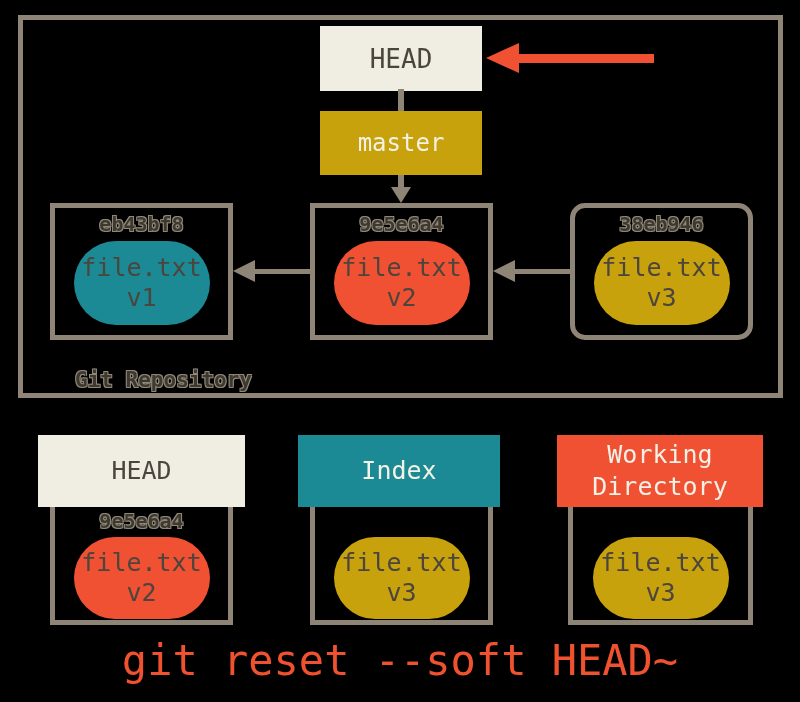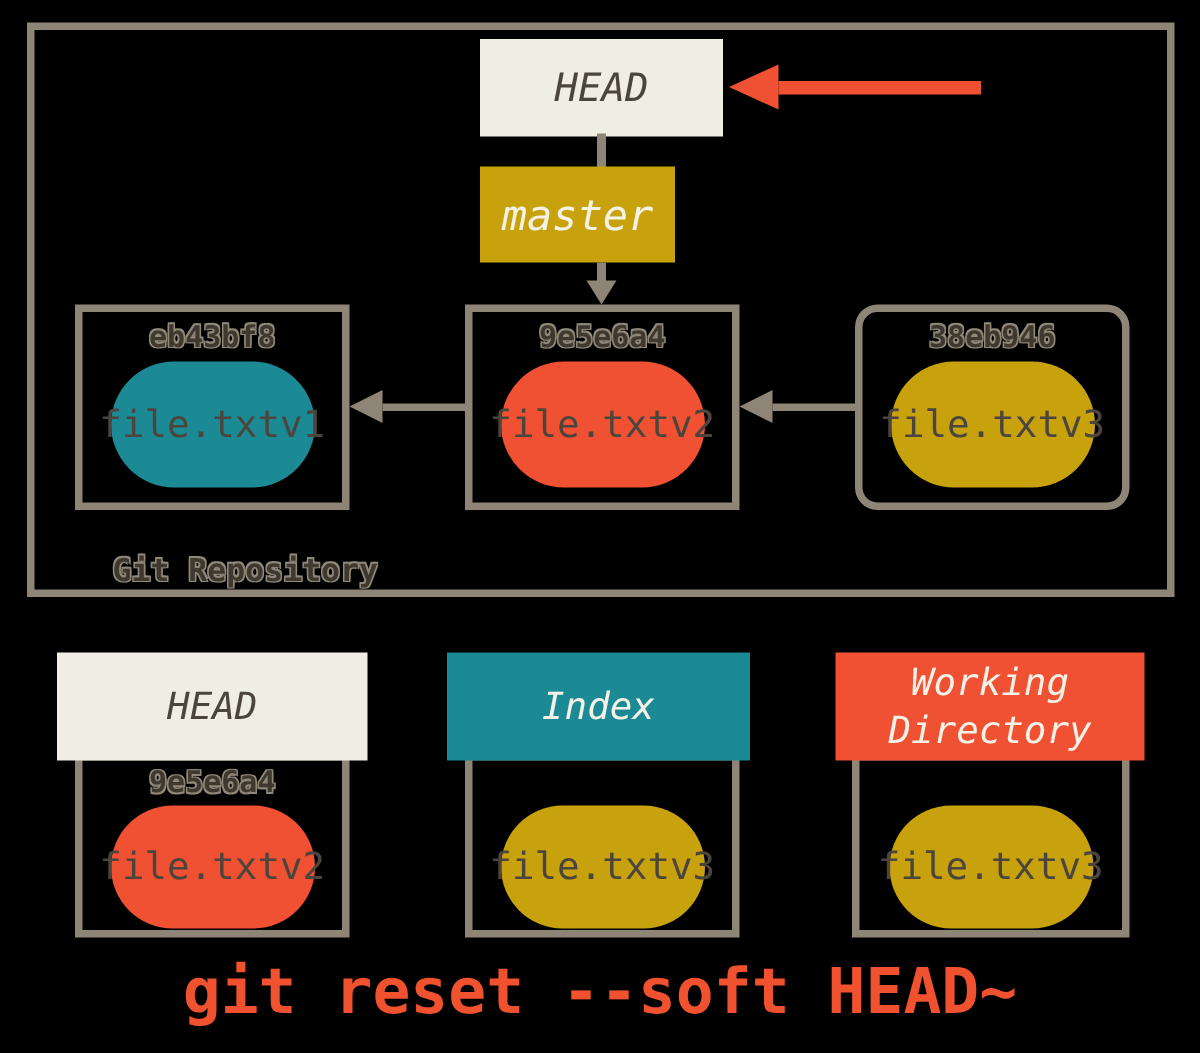--- a/index.html
+++ b/index.html
@@ -25,26 +25,26 @@
 
   
   #repo-frame{
     left:18px;top:15px;width:765px;height:383px;
     border:5px solid var(--border-gray);box-sizing:border-box;
   }
 
   
   .fillbox{
     display:flex;align-items:center;justify-content:center;
-    text-align:center;box-sizing:border-box;font-style:italic;
+    text-align:center;box-sizing:border-box;
   }
   #head-top{left:320px;top:26px;width:162px;height:65px;background:var(--cream);
     color:var(--dark-text);font-size:26px;}
-  #master-box{left:320px;top:111px;width:130px;height:64px;background:var(--gold);
-    color:var(--cream-text);font-size:28px;text-align:center;}
+  #master-box{left:320px;top:111px;width:162px;height:64px;background:var(--gold);
+    color:var(--cream-text);font-size:24px;text-align:center;}
 
   
   .gray-line{background:var(--border-gray);}
   #head-master-connector{left:398px;top:89px;width:6px;height:24px;}
   #master-arrow-shaft{left:398px;top:175px;width:6px;height:14px;}
   #master-arrow-head{left:391px;top:187px;width:0;height:0;
     border-left:10px solid transparent;border-right:10px solid transparent;
     border-top:16px solid var(--border-gray);z-index:3;}
 
   #red-arrow-shaft{left:519px;top:54px;width:135px;height:9px;background:var(--red);}
@@ -70,21 +70,21 @@
   }
   #commit-1{left:50px;} #commit-2{left:310px;} #commit-3{left:570px;border-radius:15px;}
 
   .hash-label{
     font-size:20px;font-weight:bold;color:var(--hash-text);line-height:24px;height:24px;
     text-shadow:-1px -1px 0 var(--hash-outline),1px -1px 0 var(--hash-outline),
                 -1px 1px 0 var(--hash-outline),1px 1px 0 var(--hash-outline);
   }
   .pill{
     width:136px;height:84px;border-radius:44px;
-    display:flex;flex-direction:row;align-items:center;justify-content:center;
+    display:flex;flex-direction:column;align-items:center;justify-content:center;
     color:var(--dark-text);font-size:25px;line-height:1.2;
   }
   .pill[data-color="teal"]{background:var(--teal);}
   .pill[data-color="red"]{background:var(--red);}
   .pill[data-color="gold"]{background:var(--gold);}
 
   #repo-label{
     left:30px;top:368px;font-size:21px;font-weight:bold;color:var(--hash-text);
     text-shadow:-1px -1px 0 var(--hash-outline),1px -1px 0 var(--hash-outline),
                 -1px 1px 0 var(--hash-outline),1px 1px 0 var(--hash-outline);
@@ -108,21 +108,21 @@
     display:flex;flex-direction:column;align-items:center;
     padding-top:2px;gap:4px;z-index:1;
   }
   #area-box-1{left:50px;width:183px;}
   #area-box-2{left:310px;width:183px;}
   #area-box-3{left:568px;width:185px;}
   .area-box .pill{height:82px;}
 
   #caption{
     left:0;right:0;top:636px;text-align:center;
-    font-size:42px;font-weight:bold;color:var(--caption-red);
+    font-size:42px;font-weight:normal;color:var(--caption-red);
   }
 </style>
 </head>
 <body>
 
 <div id="stage">
 
   <div id="repo-frame" class="abs"></div>
   <div id="repo-label" class="abs">Git Repository</div>
 

